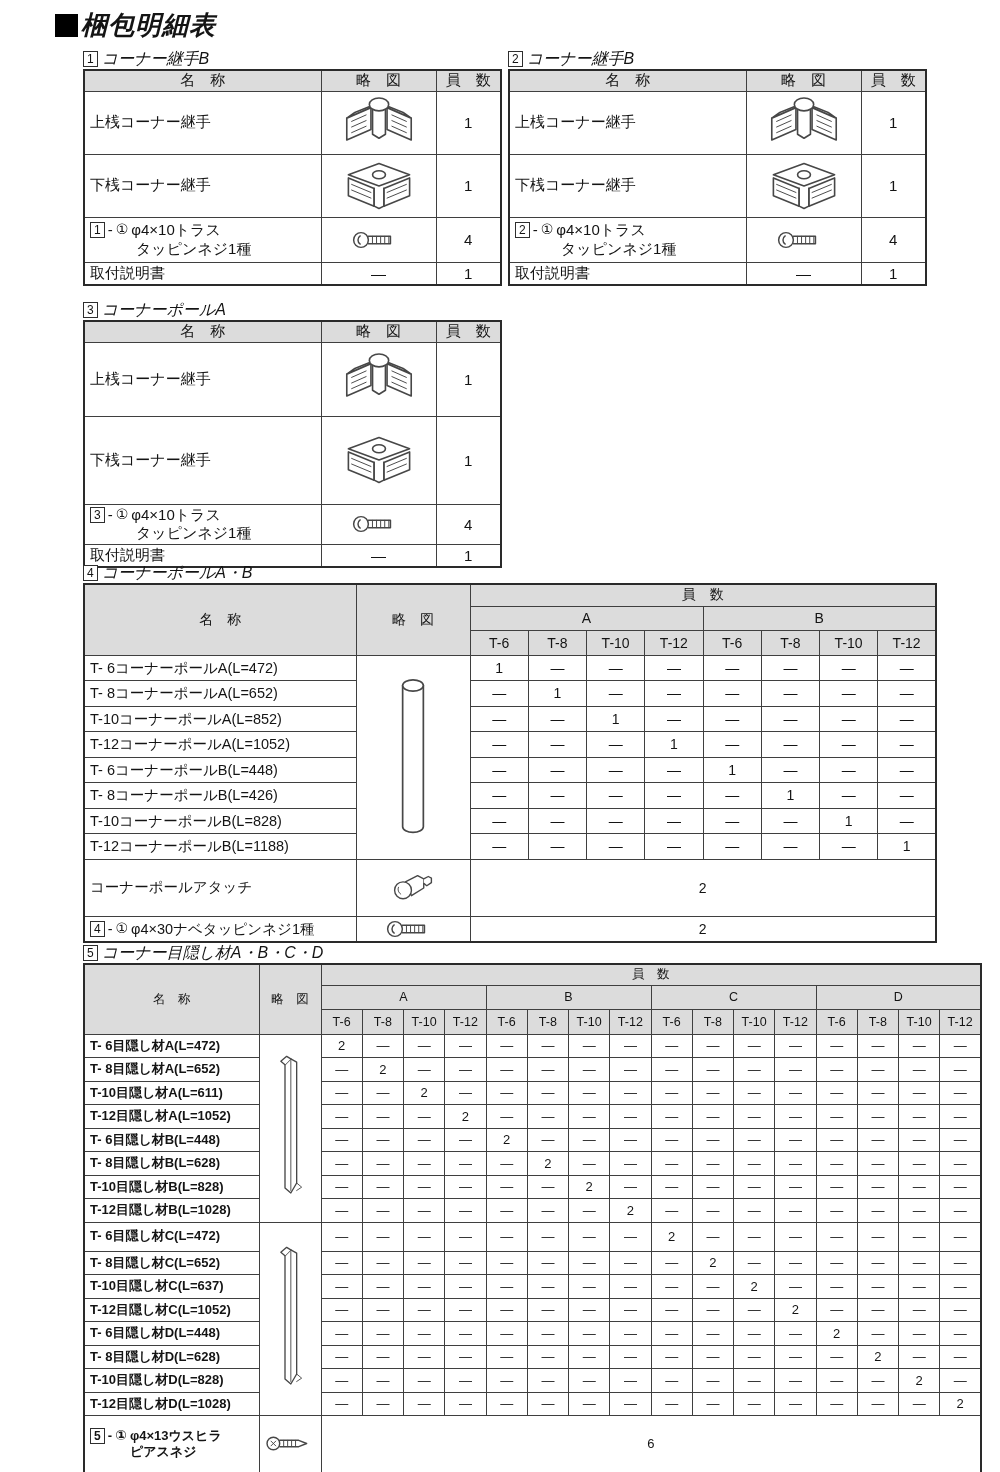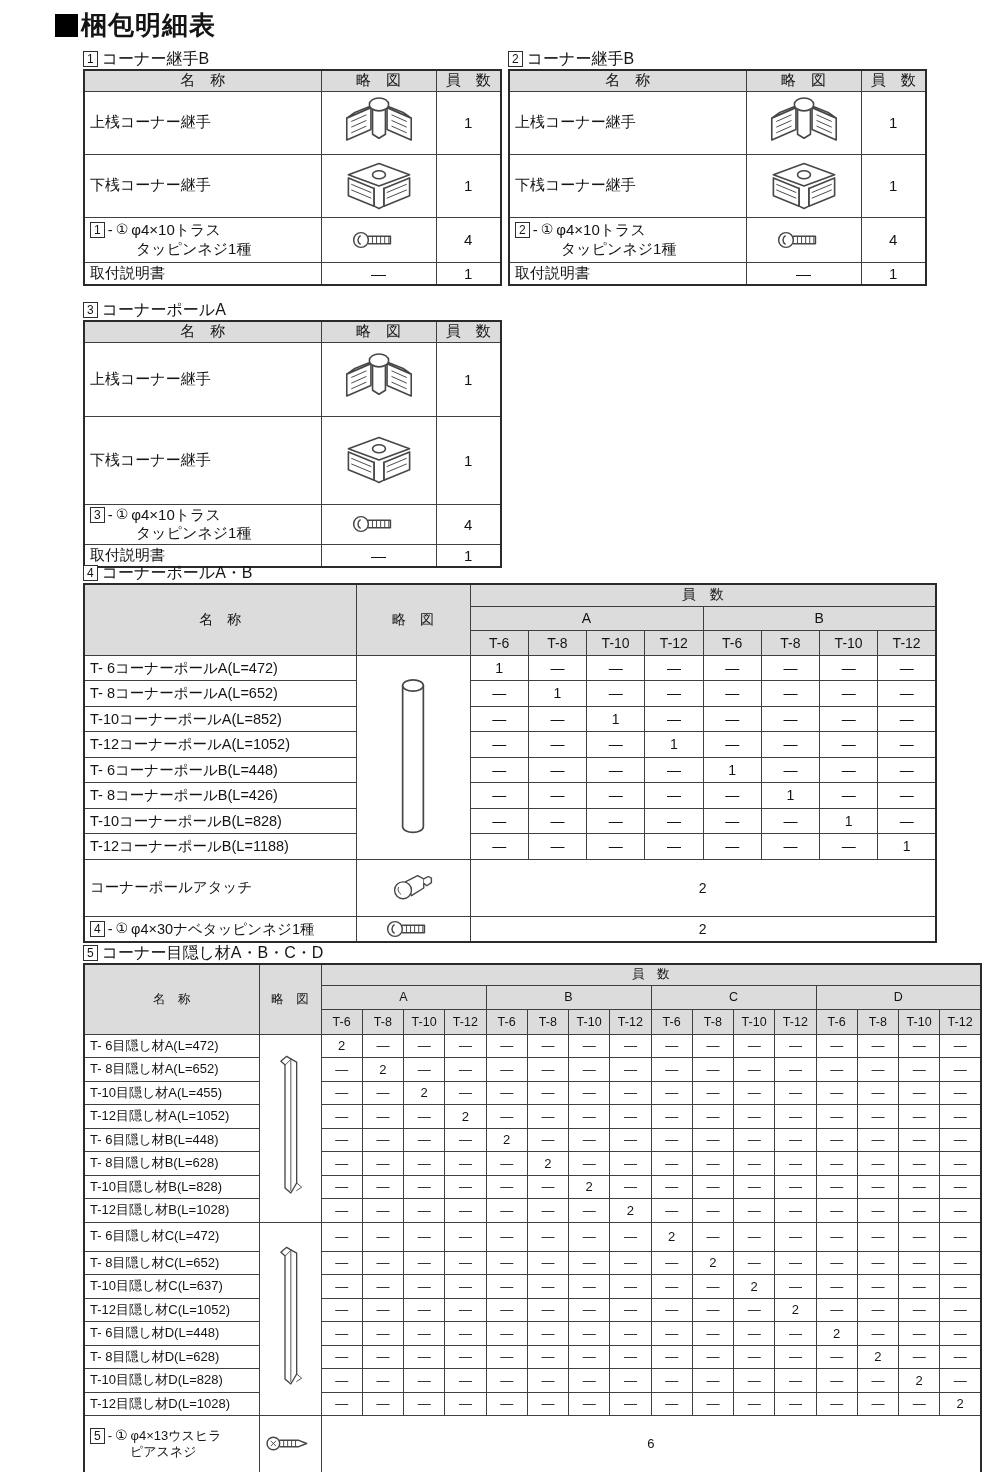--- a/index.html
+++ b/index.html
@@ -12,28 +12,28 @@
   .cap{display:flex;align-items:center;gap:4px;font-size:16px;height:18px;margin-bottom:1px;white-space:nowrap;}
   .numbox{display:inline-block;border:1.5px solid #2e2e2e;padding:0 3px;font-size:12px;
           line-height:14px;background:#fff;}
   table{border-collapse:collapse;table-layout:fixed;background:#fff;border:2px solid #2a2a2a;}
   td,th{border:1px solid #3f3f3f;padding:0;overflow:hidden;font-weight:normal;}
   th.hd{background:#dcdcdc;text-align:center;vertical-align:middle;}
   td.c{text-align:center;vertical-align:middle;}
   td.nm{text-align:left;vertical-align:middle;padding:1px 3px 1px 5px;line-height:1.25;}
   .jt td,.jt th{font-size:15px;}
   .pt th{font-size:14px;} .pt td{font-size:14px;} .pt td.nm{font-size:14.5px;}
-  .bt th{font-size:12.5px;} .bt td{font-size:13px;} .bt td.nm{font-size:13px;}
+  .bt th{font-size:12.5px;} .bt td{font-size:13px;} .bt td.nm{font-size:13px;font-weight:bold;}
   .l1{display:flex;align-items:center;gap:3px;white-space:nowrap;}
   .l2{padding-left:46px;white-space:nowrap;}
   .bt .l2{padding-left:40px;}
   .circ{font-size:14px;}
   .icn{display:block;}
   .icn svg{display:block;margin:0 auto;}
-  .capt{white-space:nowrap;}
+  .capt{white-space:nowrap;font-style:italic;}
 </style>
 </head>
 <body>
 
 <div class="page">
   <div class="title">
     <span class="sq"></span>
     <span class="capt">梱包明細表</span>
   </div>
 
@@ -589,21 +589,21 @@
               <td class="c">—</td>
               <td class="c">—</td>
               <td class="c">—</td>
               <td class="c">—</td>
               <td class="c">—</td>
               <td class="c">—</td>
               <td class="c">—</td>
               <td class="c">—</td>
             </tr>
             <tr style="height:23.5px">
-              <td class="nm">T-10目隠し材A(L=455)</td>
+              <td class="nm">T-10目隠し材A(L=611)</td>
               <td class="c">—</td>
               <td class="c">—</td>
               <td class="c">2</td>
               <td class="c">—</td>
               <td class="c">—</td>
               <td class="c">—</td>
               <td class="c">—</td>
               <td class="c">—</td>
               <td class="c">—</td>
               <td class="c">—</td>

